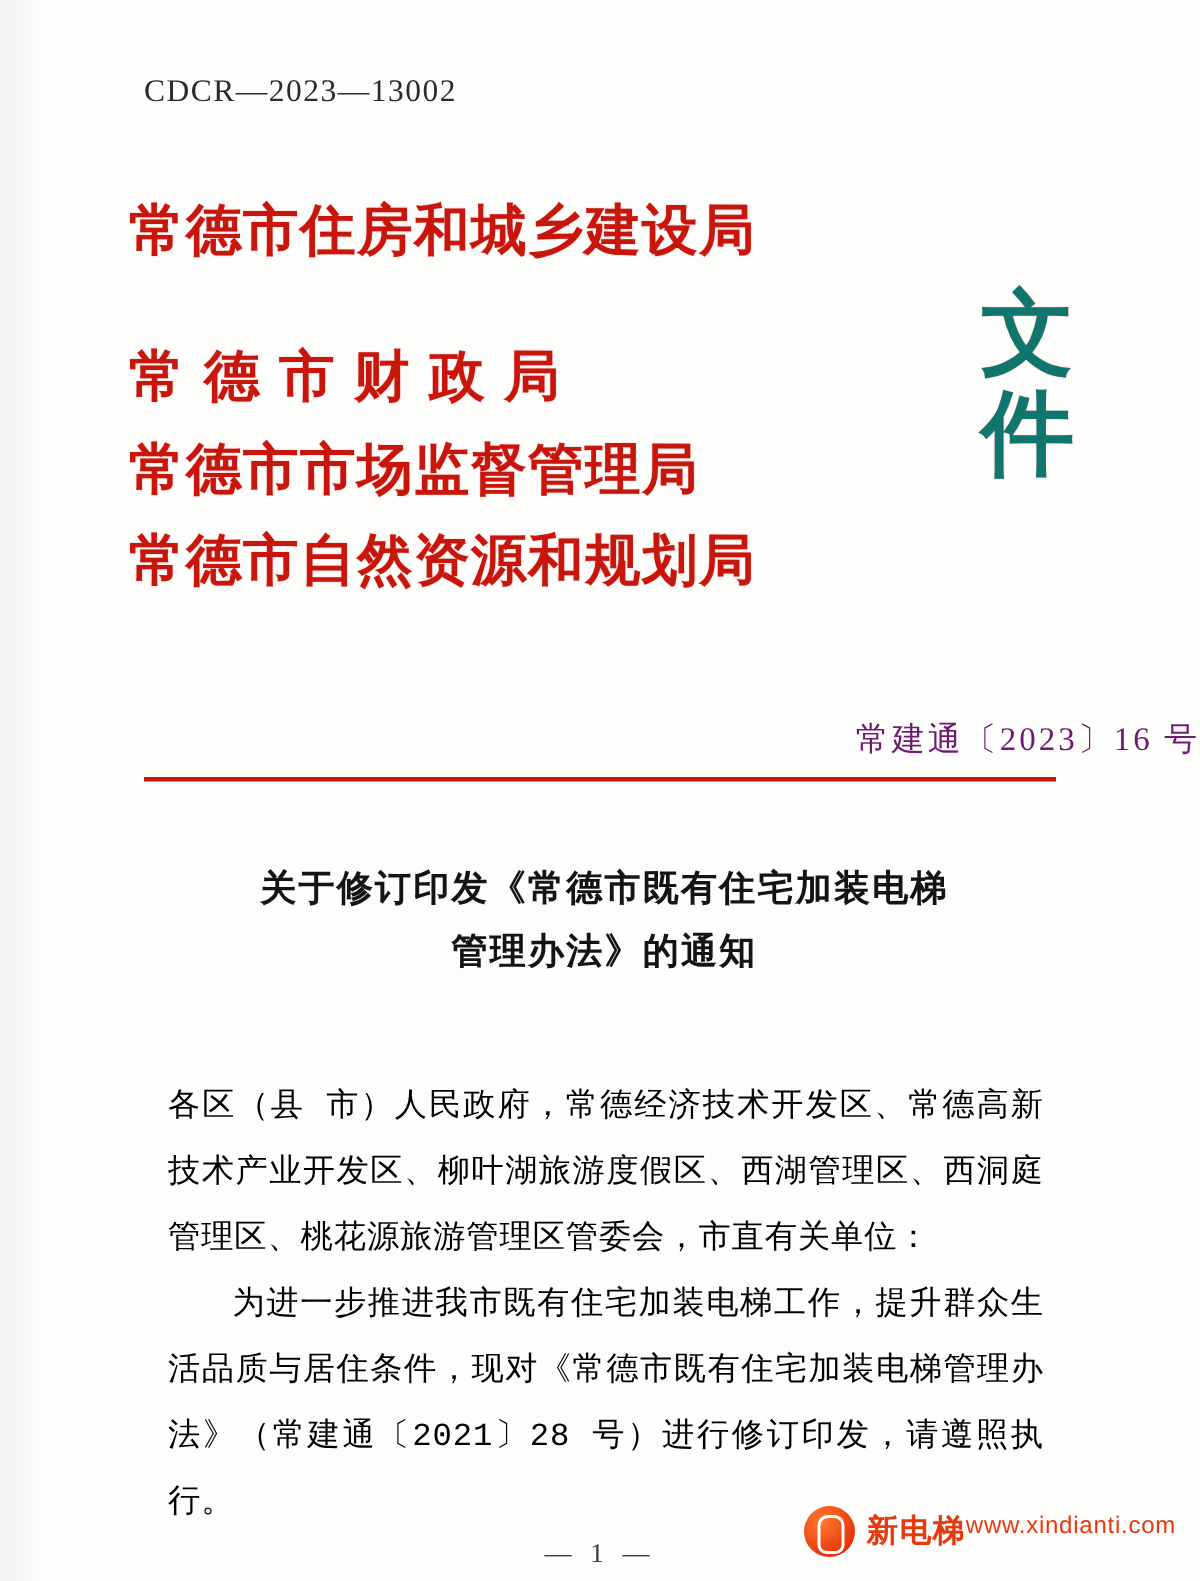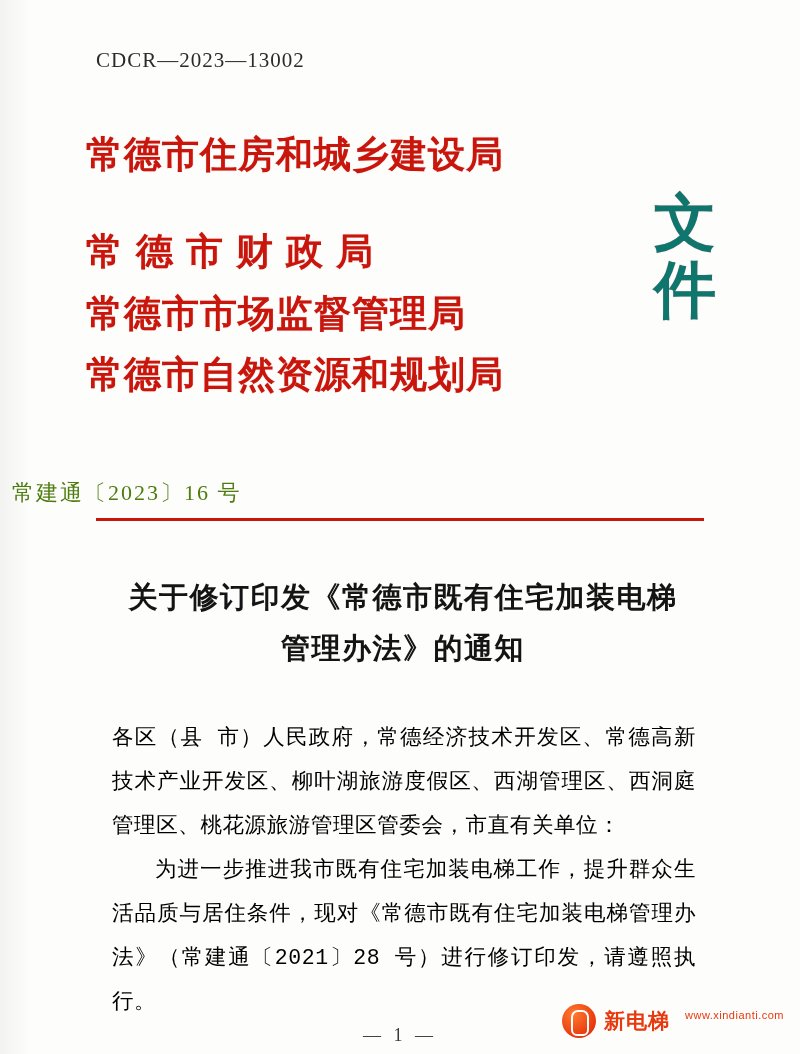--- a/index.html
+++ b/index.html
@@ -82,25 +82,25 @@
     width: 120px;
     text-shadow: 0 0 1px rgba(200,22,13,0.35);
   }
 
   
   .doc-number {
     position: absolute;
     left: 0;
     right: 0;
     top: 478px;
-    text-align: left;
+    text-align: right;
     font-family: "Liberation Serif", serif;
     font-size: 22px;
     letter-spacing: 2px;
-    color: #4d7c0f;
+    color: #701a75;
     margin-left: 12px;
   }
 
   .red-rule {
     position: absolute;
     left: 96px;
     width: 608px;
     top: 518px;
     height: 2.5px;
     background: #c8160d;
@@ -108,21 +108,21 @@
 
   
   .doc-title {
     position: absolute;
     left: 118px;
     width: 570px;
     top: 572px;
     text-align: center;
     font-family: "Liberation Serif", serif;
     font-weight: bold;
-    font-size: 29px;
+    font-size: 24px;
     line-height: 1.75;
     letter-spacing: 1.5px;
     color: #141414;
   }
 
   
   .body-text {
     position: absolute;
     left: 112px;
     width: 584px;
@@ -188,24 +188,23 @@
   }
   .wm-title {
     font-family: "Liberation Sans", sans-serif;
     font-weight: bold;
     font-size: 21px;
     color: #e8380d;
     letter-spacing: 1px;
   }
   .wm-url {
     font-family: "Liberation Sans", sans-serif;
-    font-size: 11px;
+    font-size: 16px;
     color: #e8380d;
     letter-spacing: 0.5px;
-    margin-left: 15px;
   }
 
   
   .edge-shade {
     position: absolute;
     left: 0;
     top: 0;
     bottom: 0;
     width: 30px;
     background: linear-gradient(to right, rgba(0,0,0,0.045), rgba(0,0,0,0));

